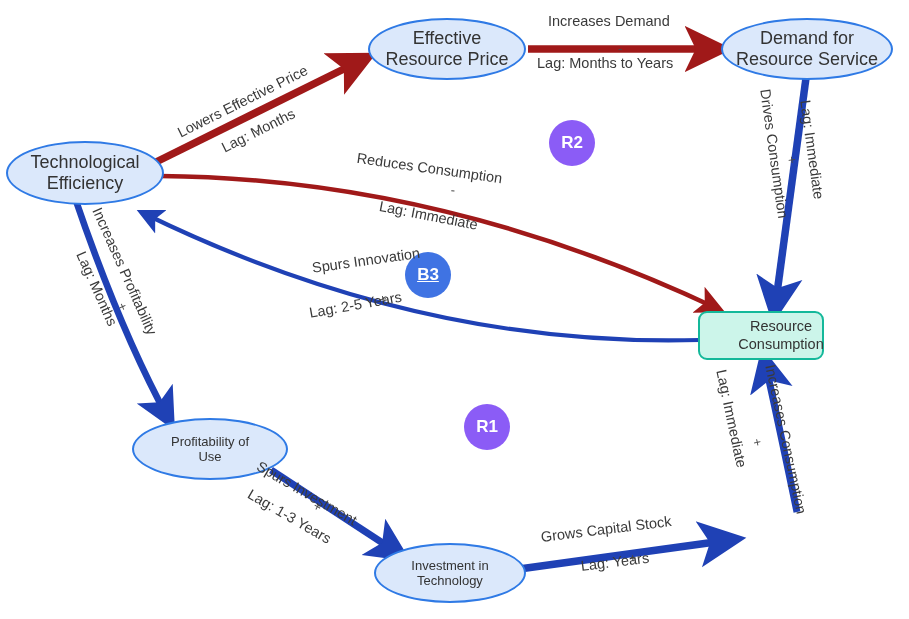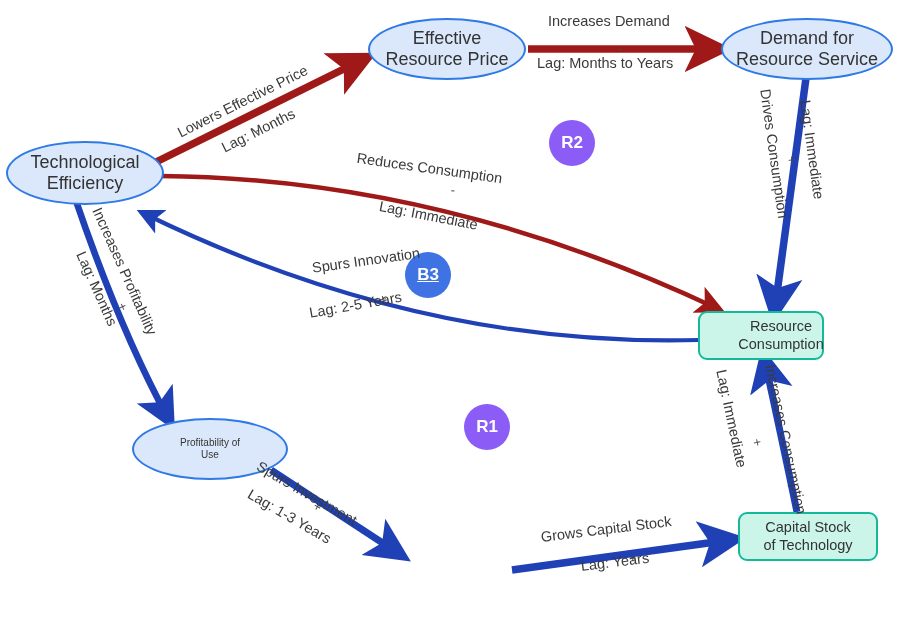--- a/index.html
+++ b/index.html
@@ -5,21 +5,21 @@
   html,body{margin:0;padding:0;background:#ffffff;}
   body{width:909px;height:619px;overflow:hidden;font-family:"Liberation Sans",sans-serif;}
   #stage{position:relative;width:909px;height:619px;background:#ffffff;}
   svg#wires{position:absolute;left:0;top:0;width:909px;height:619px;}
 
   .node{position:absolute;display:flex;align-items:center;justify-content:center;text-align:center;
         box-sizing:border-box;color:#333333;line-height:1.18;}
   .node .lbl{white-space:pre-line;}
 
   .ellipse{border-radius:50%;background:#dbe8fb;border:2.2px solid #2f7ae5;
-           font-size:10px;}
+           font-size:13px;}
   .ellipse.big{font-size:18px;}
 
   .rectnode{border-radius:9px;background:#ccf5ea;border:2.4px solid #14b89a;
             font-size:14.5px;}
 
   .badge{position:absolute;border-radius:50%;display:flex;align-items:center;justify-content:center;
          color:#ffffff;font-weight:bold;font-size:17px;}
   .badge.r{background:#8b5cf6;}
   .badge.b{background:#3f73e3;}
 
@@ -79,25 +79,25 @@
   <div class="node rectnode" style="left:698px;top:311px;width:126px;height:49px;padding-left:40px;">
     <span class="lbl">Resource
 Consumption</span>
   </div>
 
   <div class="node ellipse" style="left:132px;top:418px;width:156px;height:62px;">
     <span class="lbl">Profitability of
 Use</span>
   </div>
 
+  <div class="node ellipse" style="left:374px;top:543px;width:152px;height:60px;">
+    <span class="lbl">Investment in
+Technology</span>
+  </div>
 
-  <div class="node rectnode" style="left:738px;top:512px;width:140px;height:49px;">
-    <span class="lbl">Capital Stock
-of Technology</span>
-  </div>
 
   <div class="badge r" style="left:549px;top:120px;width:46px;height:46px;">
     <span>R2</span>
   </div>
   <div class="badge b" style="left:405px;top:252px;width:46px;height:46px;text-decoration:underline;">
     <span>B3</span>
   </div>
   <div class="badge r" style="left:464px;top:404px;width:46px;height:46px;">
     <span>R1</span>
   </div>

